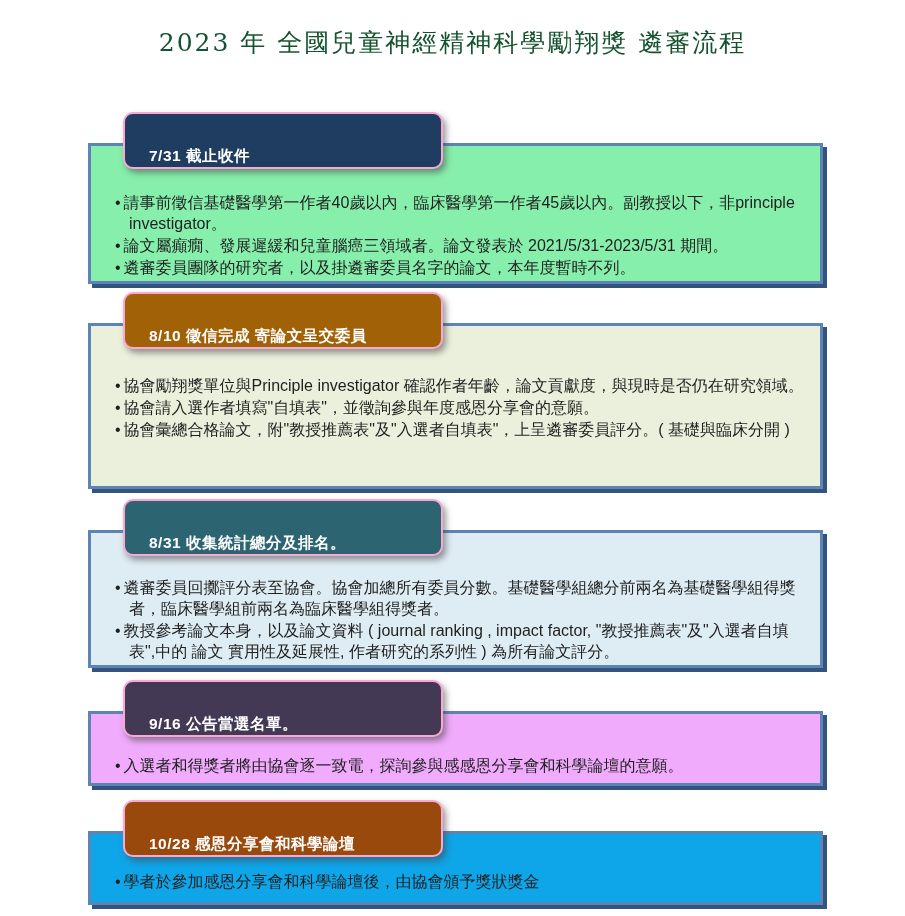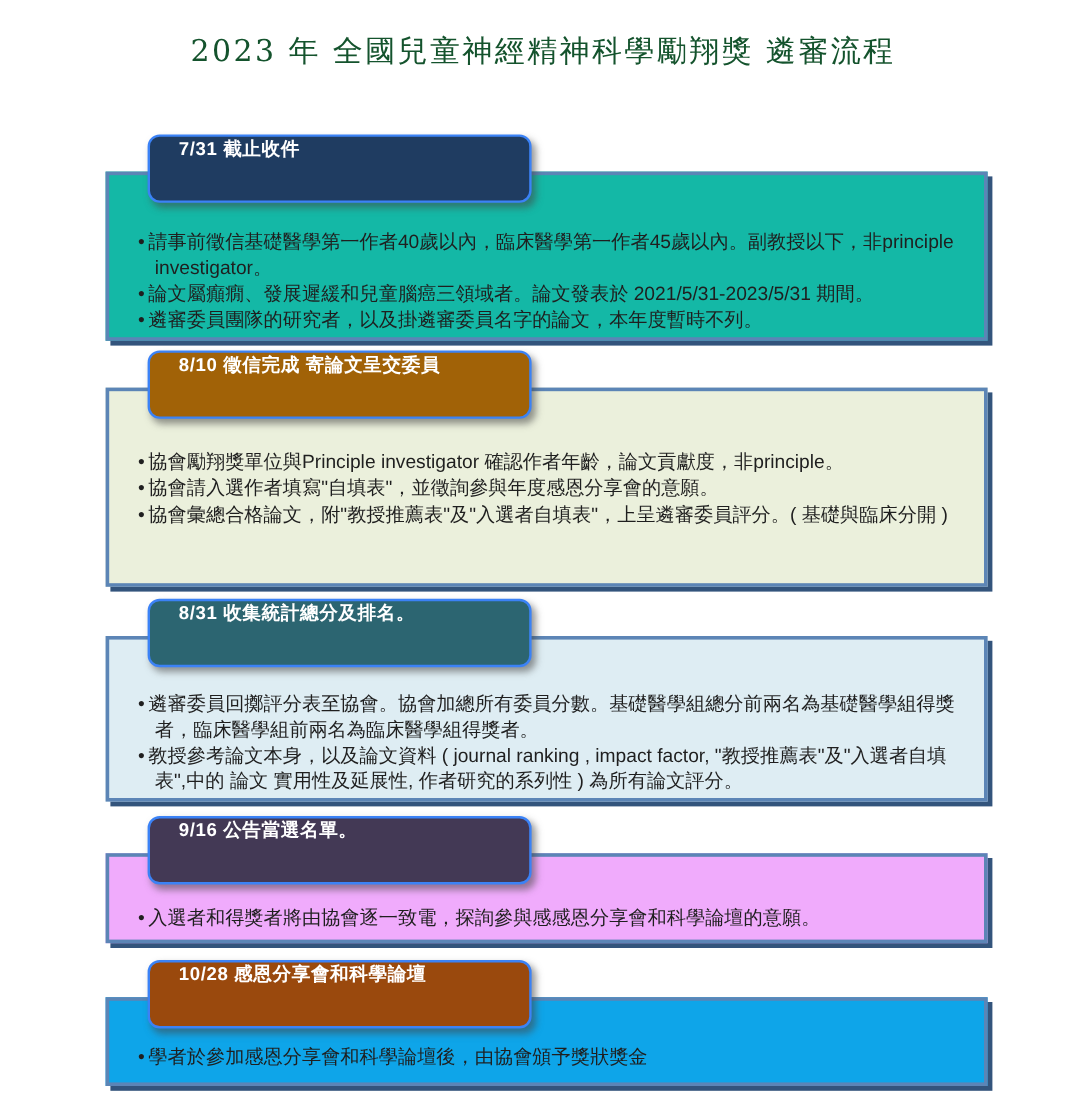--- a/index.html
+++ b/index.html
@@ -27,25 +27,25 @@
     box-sizing:border-box;
     border:3px solid #5c85b6;
     box-shadow:4px 4px 0 #33547c;
     padding-left:24px;
     padding-right:14px;
   }
   .step-header{
     position:absolute;
     left:123px;width:320px;height:57px;
     box-sizing:border-box;
-    border:2px solid #3b82f6;
+    border:2px solid #f9a8d4;
     border-radius:10px;
     box-shadow:3px 4px 6px rgba(70,70,70,0.55);
     display:flex;
-    align-items:flex-start;
+    align-items:flex-end;
     padding-left:24px;
     z-index:2;
   }
   .step-header .label{
     color:#ffffff;
     font-size:15.5px;
     font-weight:bold;
     letter-spacing:0.5px;
     white-space:nowrap;
   }
@@ -61,31 +61,31 @@
     margin-right:3px;
   }
 </style>
 </head>
 <body>
 
 <div class="canvas">
 
   <div class="page-title">2023 年 全國兒童神經精神科學勵翔獎 遴審流程</div>
 
-  <div class="step-body" style="top: 143px; height: 141px; padding-top: 46px; background: #14b8a6;">
+  <div class="step-body" style="top: 143px; height: 141px; padding-top: 46px; background: #86efac;">
     <div class="bullet">請事前徵信基礎醫學第一作者40歲以內，臨床醫學第一作者45歲以內。副教授以下，非principle investigator。</div>
     <div class="bullet">論文屬癲癇、發展遲緩和兒童腦癌三領域者。論文發表於 2021/5/31-2023/5/31 期間。</div>
     <div class="bullet">遴審委員團隊的研究者，以及掛遴審委員名字的論文，本年度暫時不列。</div>
   </div>
   <div class="step-header" style="top: 112px; background: rgb(31, 60, 97);">
     <span class="label">7/31 截止收件</span>
   </div>
 
   <div class="step-body" style="top: 323px; height: 166px; padding-top: 49px; background: rgb(235, 240, 220);">
-    <div class="bullet">協會勵翔獎單位與Principle investigator 確認作者年齡，論文貢獻度，非principle。</div>
+    <div class="bullet">協會勵翔獎單位與Principle investigator 確認作者年齡，論文貢獻度，與現時是否仍在研究領域。</div>
     <div class="bullet">協會請入選作者填寫"自填表"，並徵詢參與年度感恩分享會的意願。</div>
     <div class="bullet">協會彙總合格論文，附"教授推薦表"及"入選者自填表"，上呈遴審委員評分。( 基礎與臨床分開 )</div>
   </div>
   <div class="step-header" style="top: 292px; background: #a16207;">
     <span class="label">8/10 徵信完成 寄論文呈交委員</span>
   </div>
 
   <div class="step-body" style="top: 530px; height: 138px; padding-top: 44px; background: rgb(222, 237, 243);">
     <div class="bullet">遴審委員回擲評分表至協會。協會加總所有委員分數。基礎醫學組總分前兩名為基礎醫學組得獎者，臨床醫學組前兩名為臨床醫學組得獎者。</div>
     <div class="bullet">教授參考論文本身，以及論文資料 ( journal ranking , impact factor, "教授推薦表"及"入選者自填表",中的 論文 實用性及延展性, 作者研究的系列性 ) 為所有論文評分。</div>

